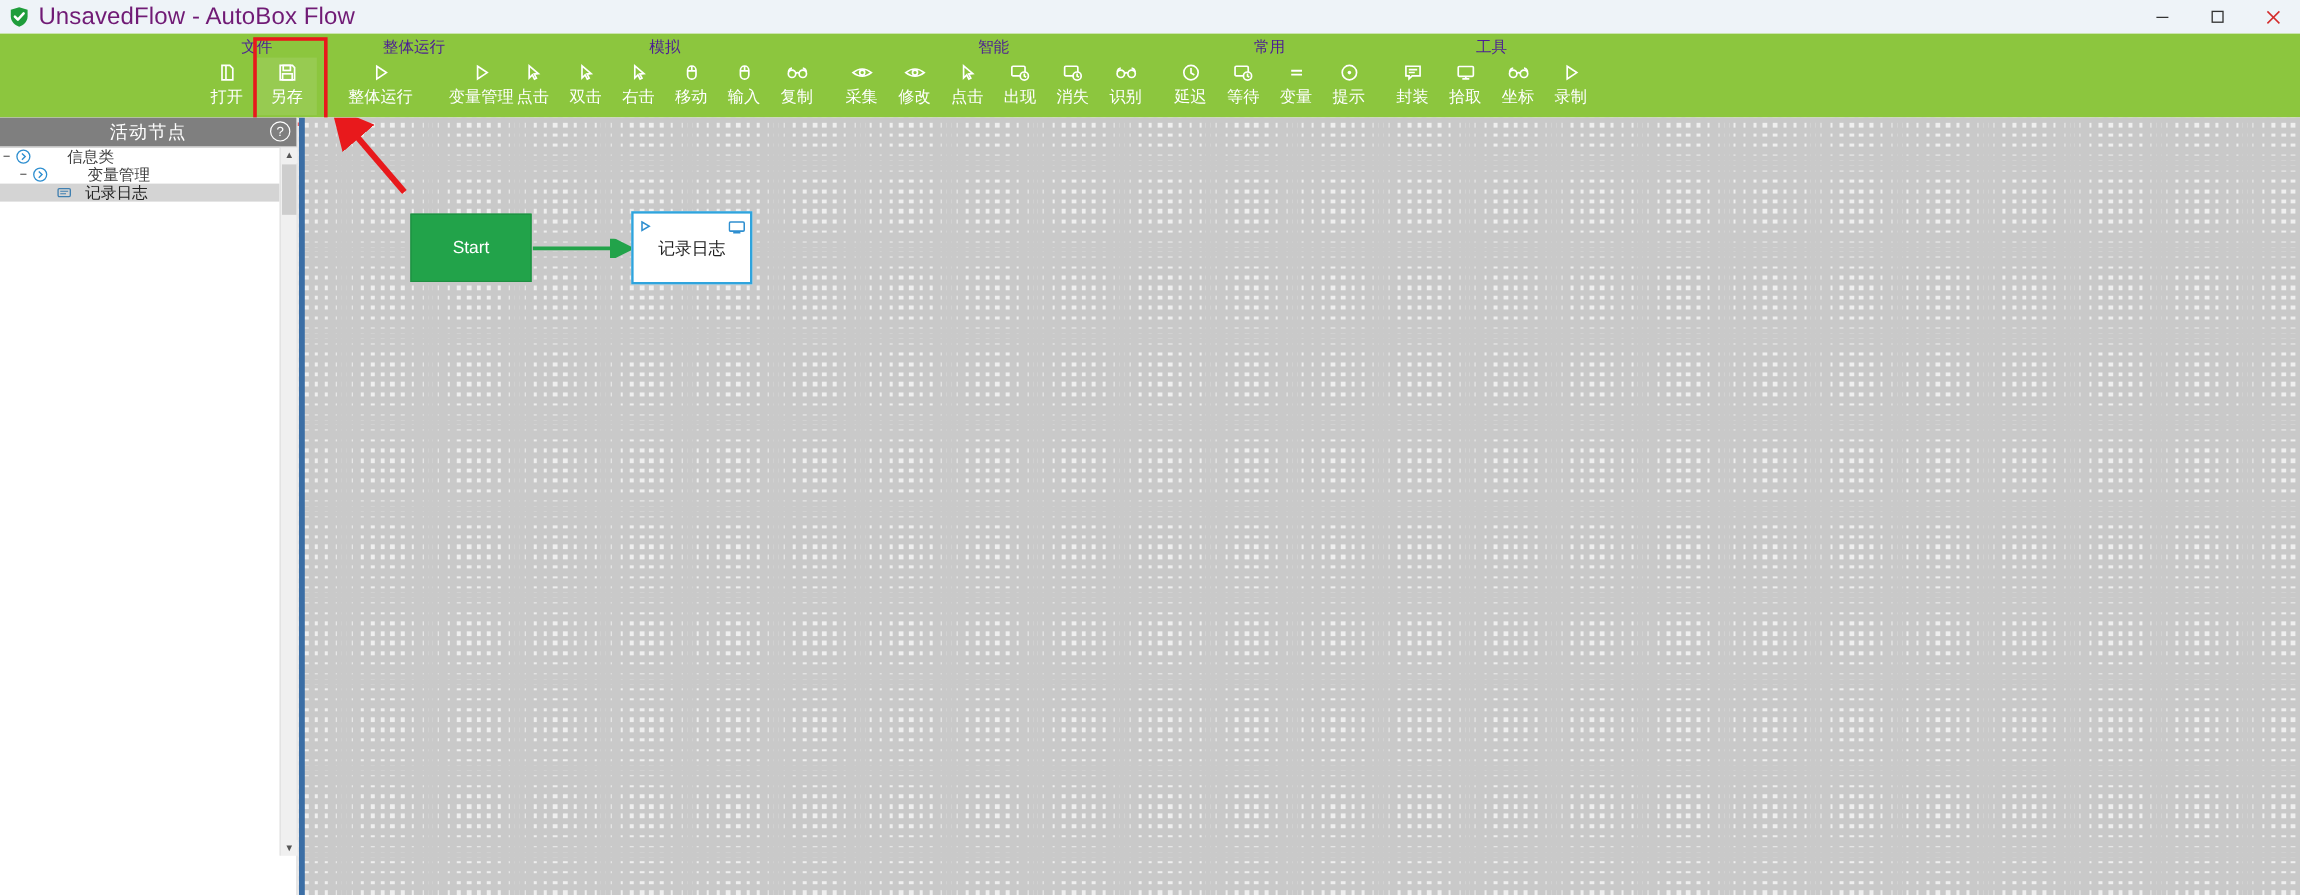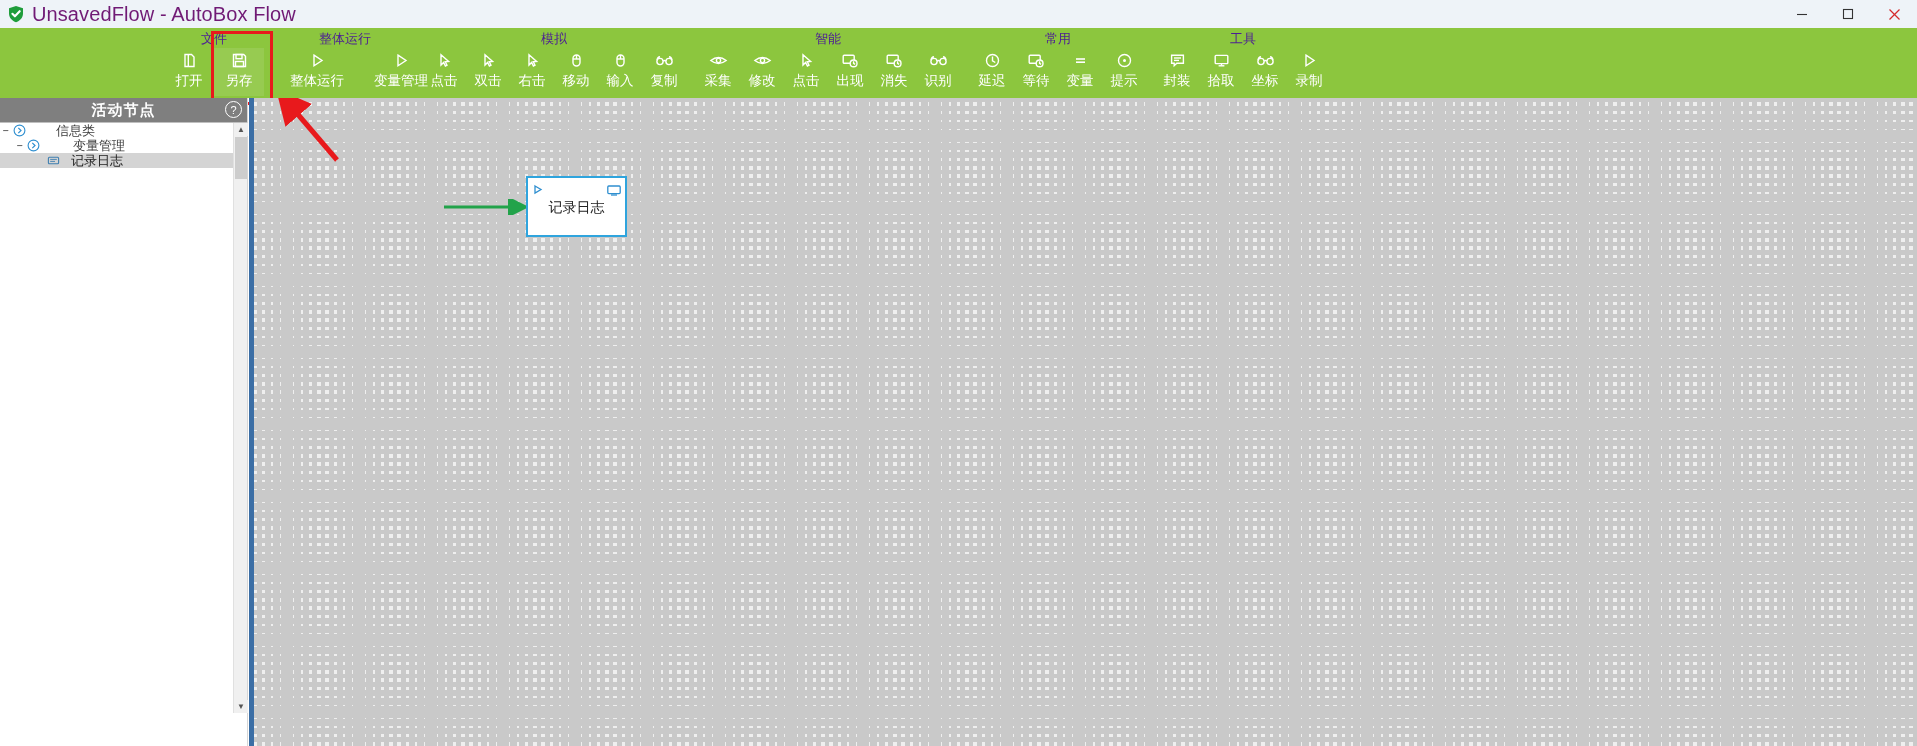--- a/index.html
+++ b/index.html
@@ -68,21 +68,21 @@
 
   
   .sidebar {
     position:absolute; left:0; top:98px; width:248px; height:648px;
     background:#ffffff; border-right:1px solid #d6d6d6;
   }
   .sb-header {
     height:24px; background:#7f7f7f; color:#ffffff;
     display:flex; align-items:center; justify-content:center; position:relative;
   }
-  .sb-header .t { font-size:15px; font-weight:bold; letter-spacing:1px; }
+  .sb-header .t { font-size:15px; font-weight:normal; letter-spacing:1px; }
   .sb-help {
     position:absolute; right:5px; top:3px; width:17px; height:17px;
     border-radius:50%; border:1.4px solid #ffffff;
     font-size:11px; color:#ffffff; display:flex; align-items:center; justify-content:center;
   }
   .sb-search { padding:7px 6px 6px 4px; display:flex; gap:4px; align-items:center; }
   .sb-input {
     flex:1; height:25px; border:1px solid #5a7fa6; background:#fff;
     font-size:14px; color:#222; padding:0 6px; outline:none;
     font-family:"Liberation Sans", sans-serif;
@@ -506,20 +506,23 @@
 
     <svg class="red-arrow" width="120" height="80" viewBox="0 0 120 80">
       <defs>
         <marker id="rahead" markerWidth="7" markerHeight="7" refX="3" refY="3.5" orient="auto">
           <path d="M0,0 L7,3.5 L0,7 z" fill="#e8191c"></path>
         </marker>
       </defs>
       <line x1="78" y1="62" x2="30" y2="6" stroke="#e8191c" stroke-width="5" marker-end="url(#rahead)"></line>
     </svg>
 
+    <div class="node node-start">
+      <span>Start</span>
+    </div>
 
     <svg class="arrow" width="86" height="16" viewBox="0 0 86 16">
       <defs>
         <marker id="cahead" markerWidth="7" markerHeight="7" refX="3" refY="3.5" orient="auto">
           <path d="M0,0 L7,3.5 L0,7 z" fill="#22a34a"></path>
         </marker>
       </defs>
       <line x1="1" y1="8" x2="74" y2="8" stroke="#22a34a" stroke-width="3" marker-end="url(#cahead)"></line>
     </svg>
 

